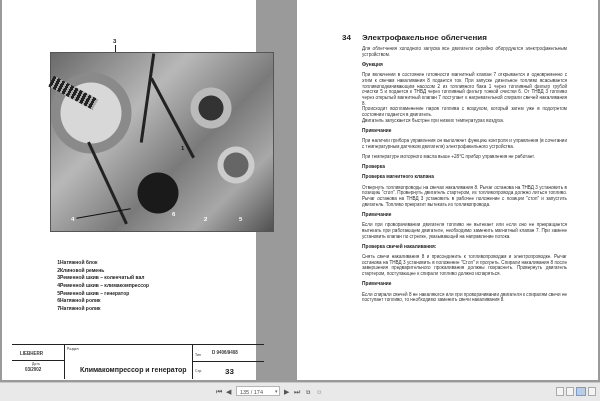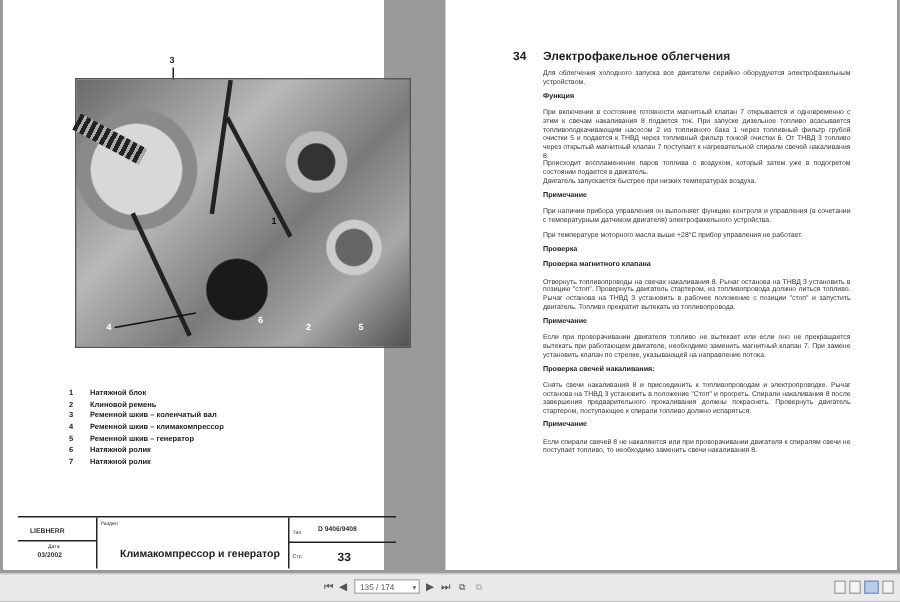--- a/index.html
+++ b/index.html
@@ -7,21 +7,21 @@
     width:600px; height:401px; overflow:hidden;
     background:#8e8e8e;
     font-family:"Liberation Sans", sans-serif;
     position:relative;
   }
   .viewer { position:absolute; left:0; top:0; width:600px; height:382px; background:#9a9a9a; }
   .page {
     position:absolute; top:0; height:380px; background:#fff;
     box-sizing:border-box;
   }
-  .page-left { left:2px; width:254px; }
+  .page-left { left:2px; width:254px;text-align:right; }
   .page-right { left:297px; width:301px; }
 
   
   .photo {
     position:absolute; left:48px; top:52px; width:222px; height:178px;
     background:
       radial-gradient(circle at 40px 60px, #d8d8d8 0 30px, #8a8a8a 31px 40px, transparent 41px),
       radial-gradient(circle at 160px 55px, #333 0 12px, #bbb 13px 20px, transparent 21px),
       radial-gradient(circle at 107px 140px, #1a1a1a 0 20px, transparent 21px),
       radial-gradient(circle at 185px 112px, #666 0 12px, #ccc 13px 18px, transparent 19px),

